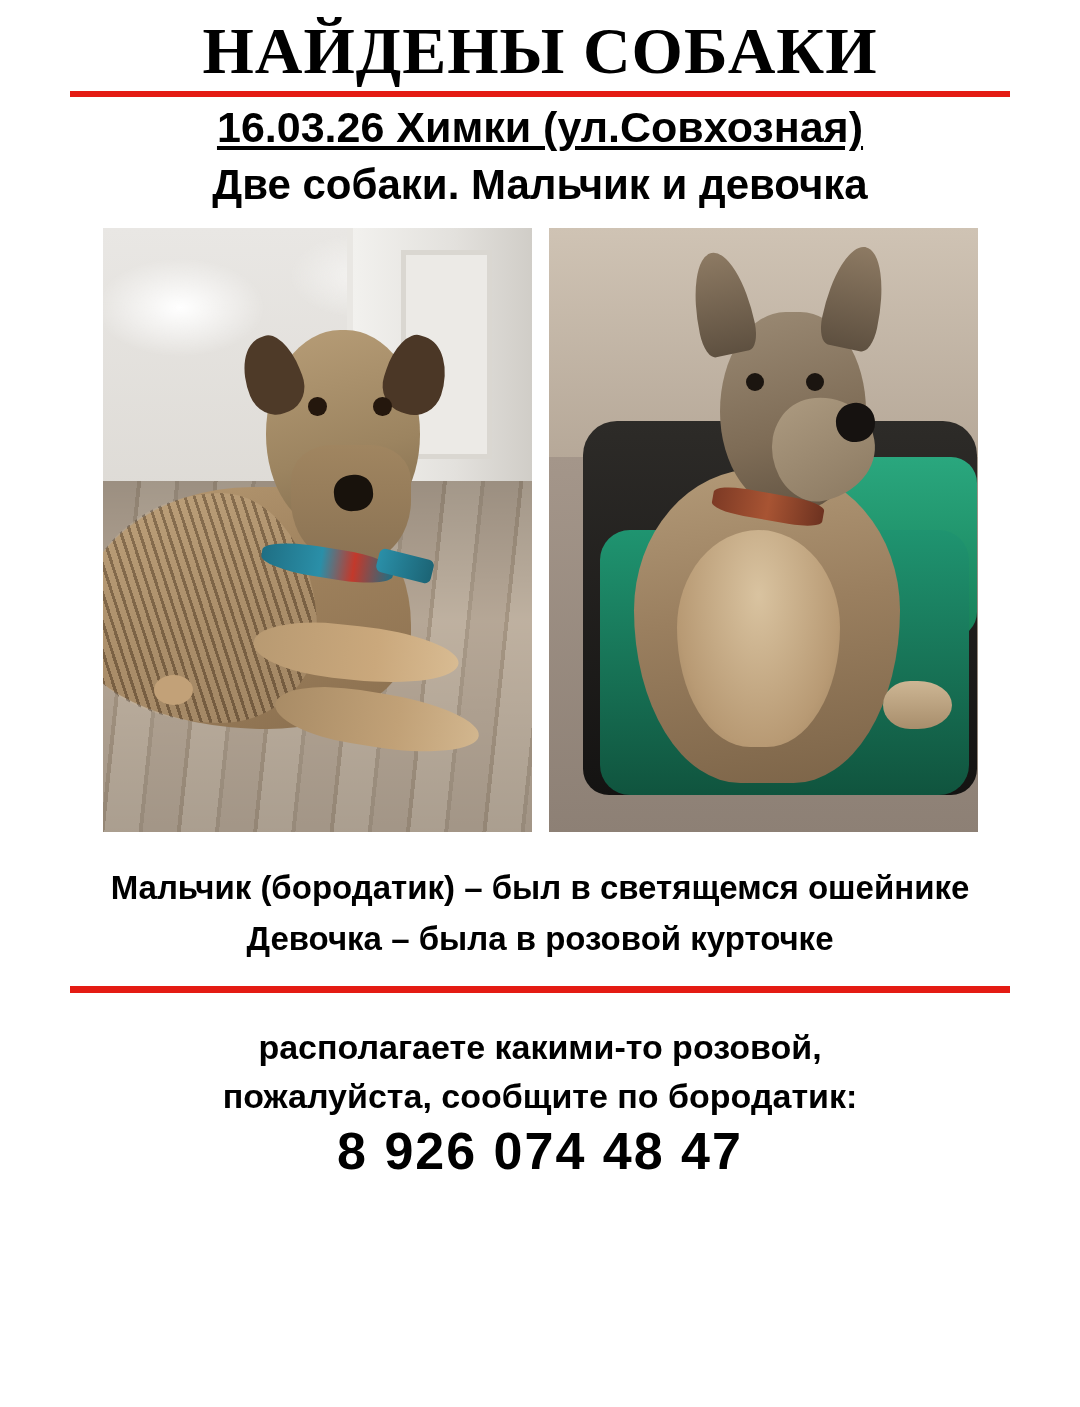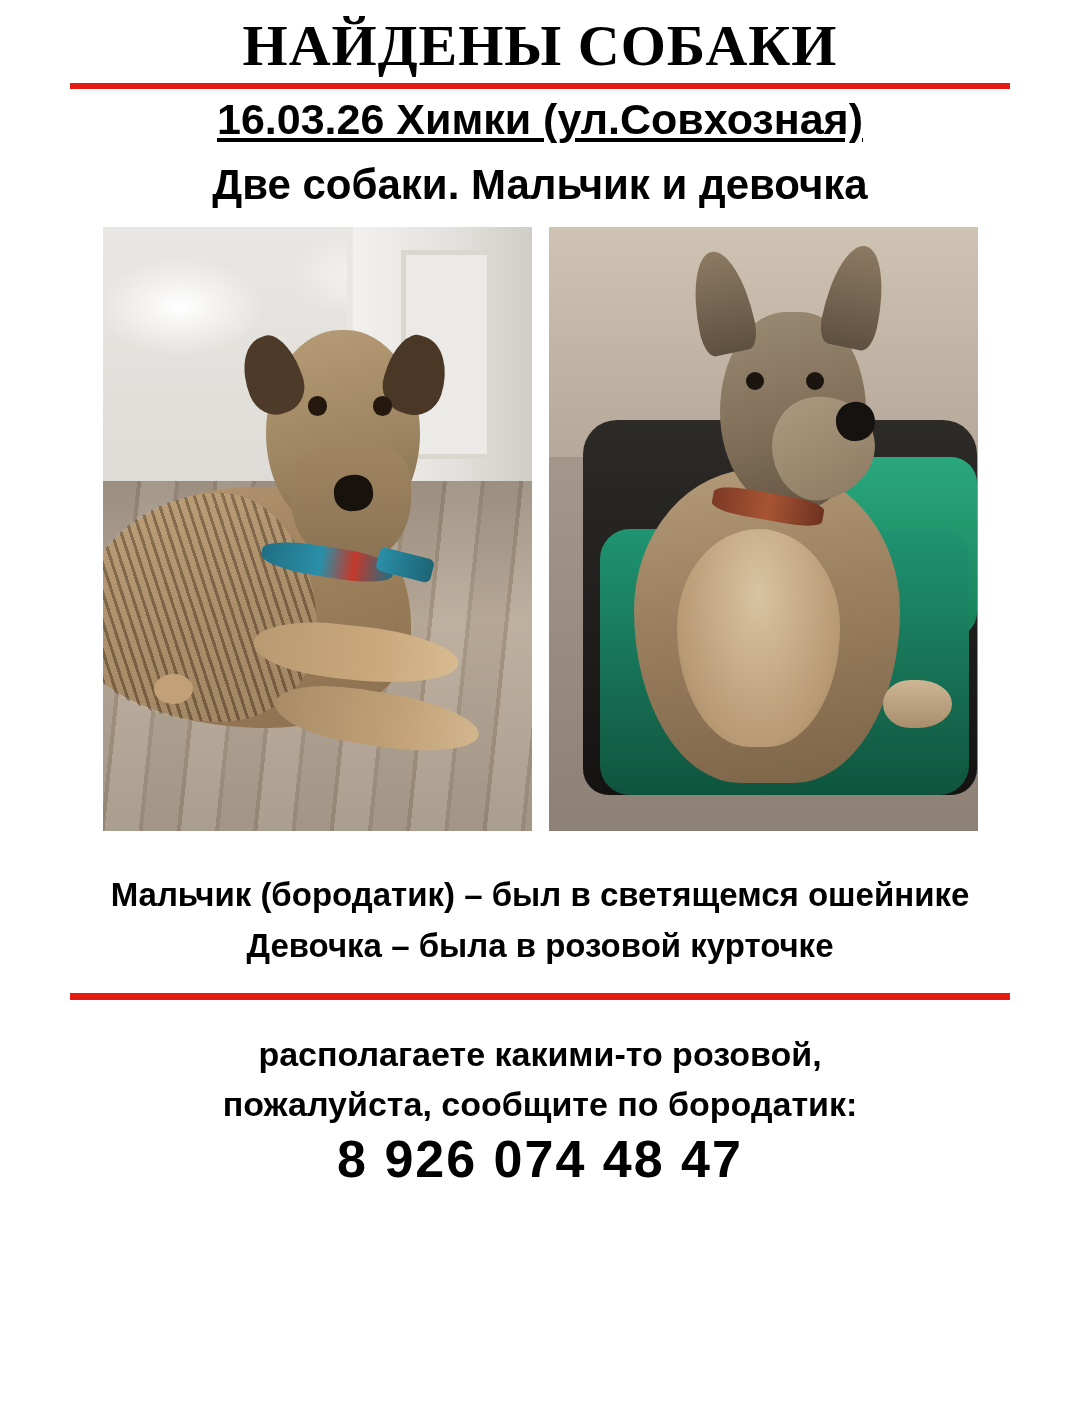--- a/index.html
+++ b/index.html
@@ -20,21 +20,21 @@
     height: 1407px;
     box-sizing: border-box;
     padding: 0 40px;
     display: flex;
     flex-direction: column;
     align-items: center;
   }
   .headline {
     font-family: "Liberation Serif", serif;
     font-weight: bold;
-    font-size: 58px;
+    font-size: 66px;
     letter-spacing: 1px;
     line-height: 1.05;
     margin-top: 16px;
     text-align: center;
     white-space: nowrap;
   }
   .rule-red {
     width: 940px;
     height: 6px;
     background: #e41b13;
@@ -51,21 +51,21 @@
   .subline.underlined {
     text-decoration: underline;
     text-underline-offset: 4px;
   }
   .subline2 {
     font-family: "Liberation Sans", sans-serif;
     font-weight: bold;
     font-size: 42px;
     line-height: 1.25;
     text-align: center;
-    margin-top: 12px;
+    margin-top: 4px;
     white-space: nowrap;
   }
 
   .photos {
     margin-top: 16px;
     display: flex;
     gap: 17px;
     justify-content: center;
   }
   .photo {
@@ -258,21 +258,21 @@
     border-radius: 30%;
     transform: rotate(10deg);
   }
   .p2-paw {
     position: absolute; left: 78%; top: 75%; width: 16%; height: 8%;
     background: linear-gradient(180deg, #cdb694 0%, #a88e6c 100%);
     border-radius: 40% 50% 50% 40% / 50%;
   }
 
   .desc {
-    margin-top: 38px;
+    margin-top: 30px;
     text-align: center;
   }
   .desc-line {
     font-weight: bold;
     font-size: 33px;
     line-height: 1.55;
     white-space: nowrap;
   }
   .rule-red2 {
     width: 940px;

